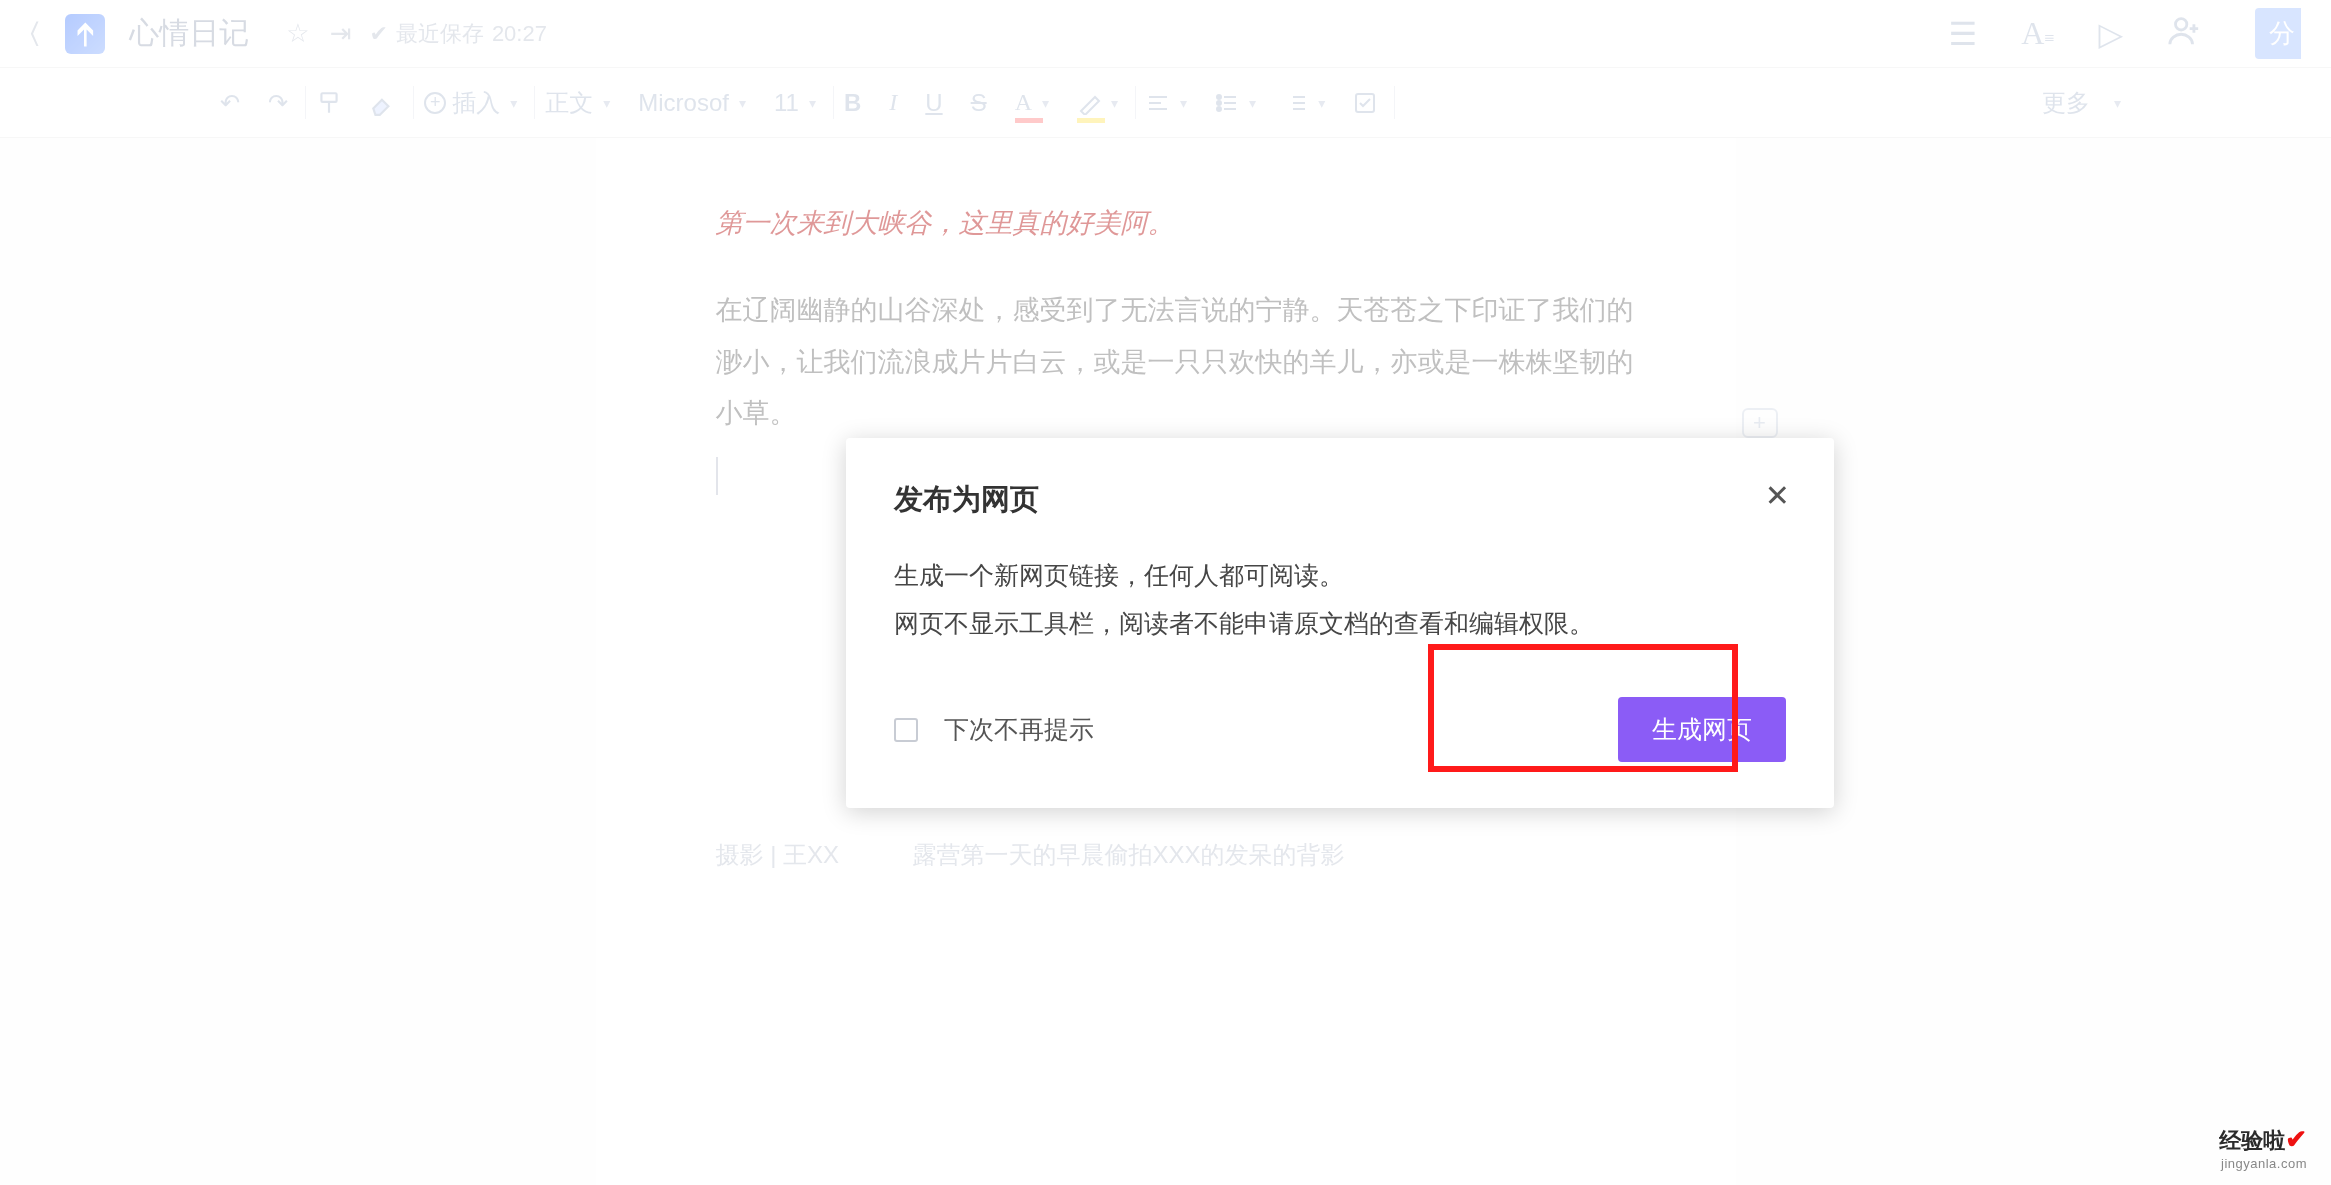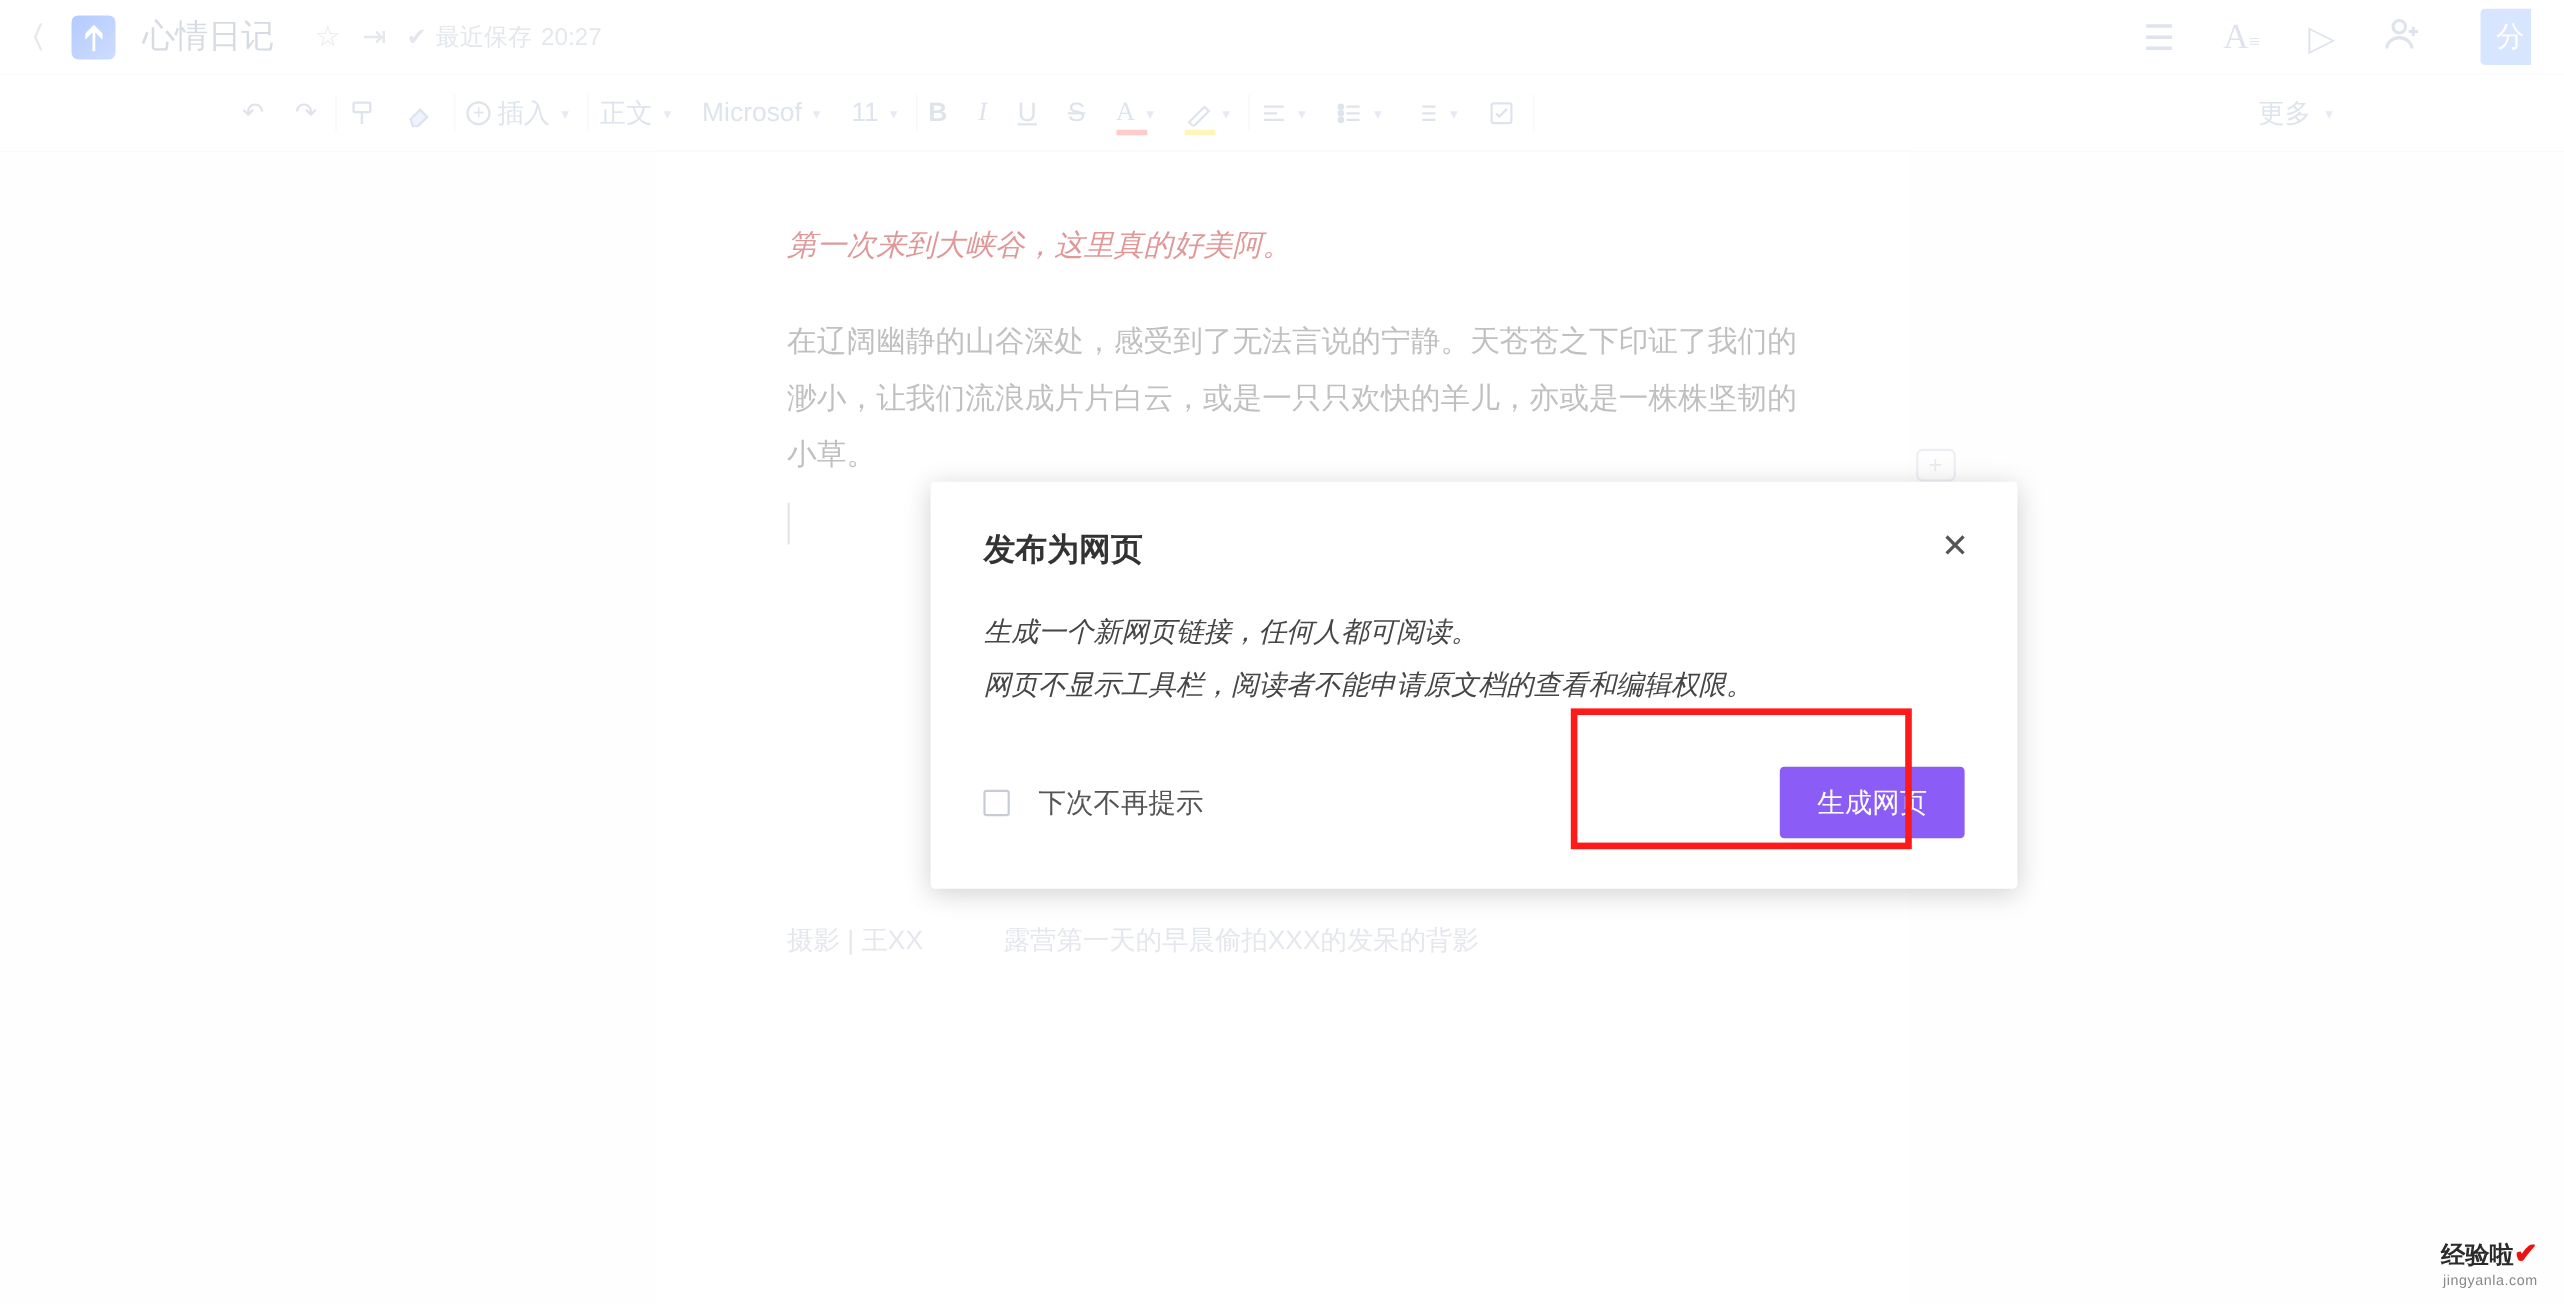--- a/index.html
+++ b/index.html
@@ -61,21 +61,21 @@
     font-size: 24px;
   }
   .tbtn { display:flex; align-items:center; gap:6px; padding:0 10px; height:100%; position:relative;}
   .tbtn.sep::after{
     content:""; position:absolute; right:-8px; top:18px; bottom:18px; width:1px; background:#e6e9ef;
   }
   .caret { font-size:14px; color:#c9d1e0; margin-left:4px;}
   .font-color-swatch { width:28px; height:5px; background:#ff8b8b; position:absolute; bottom:14px; left:10px;}
   .highlight-swatch { width:28px; height:5px; background:#ffe66b; position:absolute; bottom:14px; left:10px;}
   .toolbar-spacer { flex:1; }
-  .more-label { font-size:24px; color:#b8c4d6; margin-left:auto; display:flex; align-items:center; gap:9px;}
+  .more-label { font-size:24px; color:#b8c4d6; margin-left:auto; display:flex; align-items:center; gap:20px;}
 
   
   .doc-wrap {
     position:absolute; top:138px; bottom:0; left:0; right:0;
     background:#f7f8fa4d;
     display:flex; justify-content:center;
   }
   .page {
     width: 1140px;
     background:#fff;
@@ -110,21 +110,21 @@
     left:846px; top:438px;
     width:988px;
     background:#fff;
     border-radius:4px;
     box-shadow: 0 4px 24px rgba(0,0,0,0.18);
     padding: 42px 48px 46px 48px;
     z-index:10;
   }
   .dlg-title { font-size:29px; font-weight:600; color:#333; }
   .dlg-close { position:absolute; top:40px; right:44px; font-size:30px; color:#555; cursor:pointer;}
-  .dlg-body { margin-top:32px; font-size:25px; color:#464646; line-height:1.9;font-style:italic;}
+  .dlg-body { margin-top:32px; font-size:25px; color:#464646; line-height:1.9;}
   .dlg-foot { margin-top:50px; display:flex; align-items:center;gap:12px; }
   .chk { width:24px; height:24px; border:2px solid #c8ccd4; border-radius:3px; margin-right:14px;}
   .chk-label { font-size:25px; color:#555;}
   .primary-btn {
     margin-left:auto;
     background:#8b5cf6; color:#fff;
     border:none; padding:16px 34px; font-size:25px; border-radius:4px;
   }
   .highlight-box {
     position:absolute;

